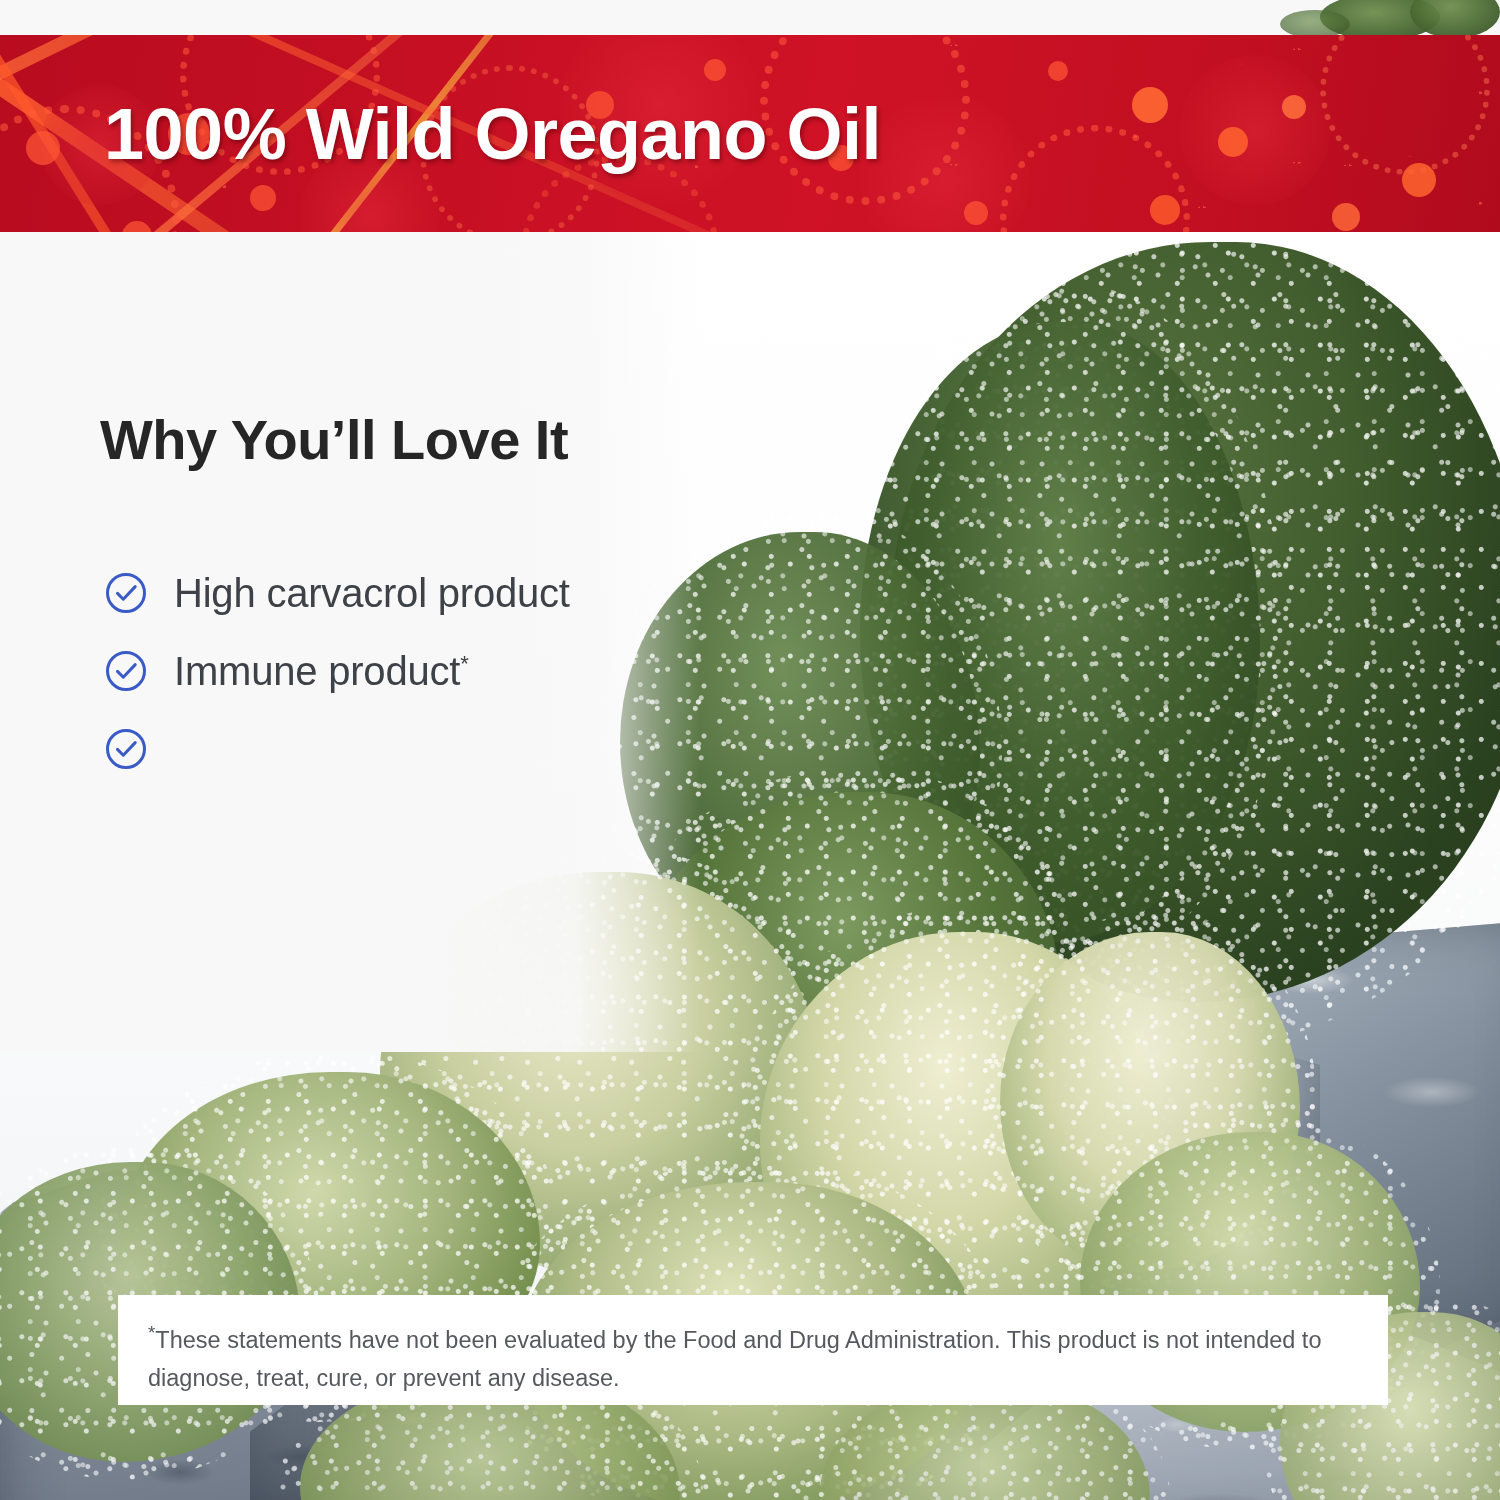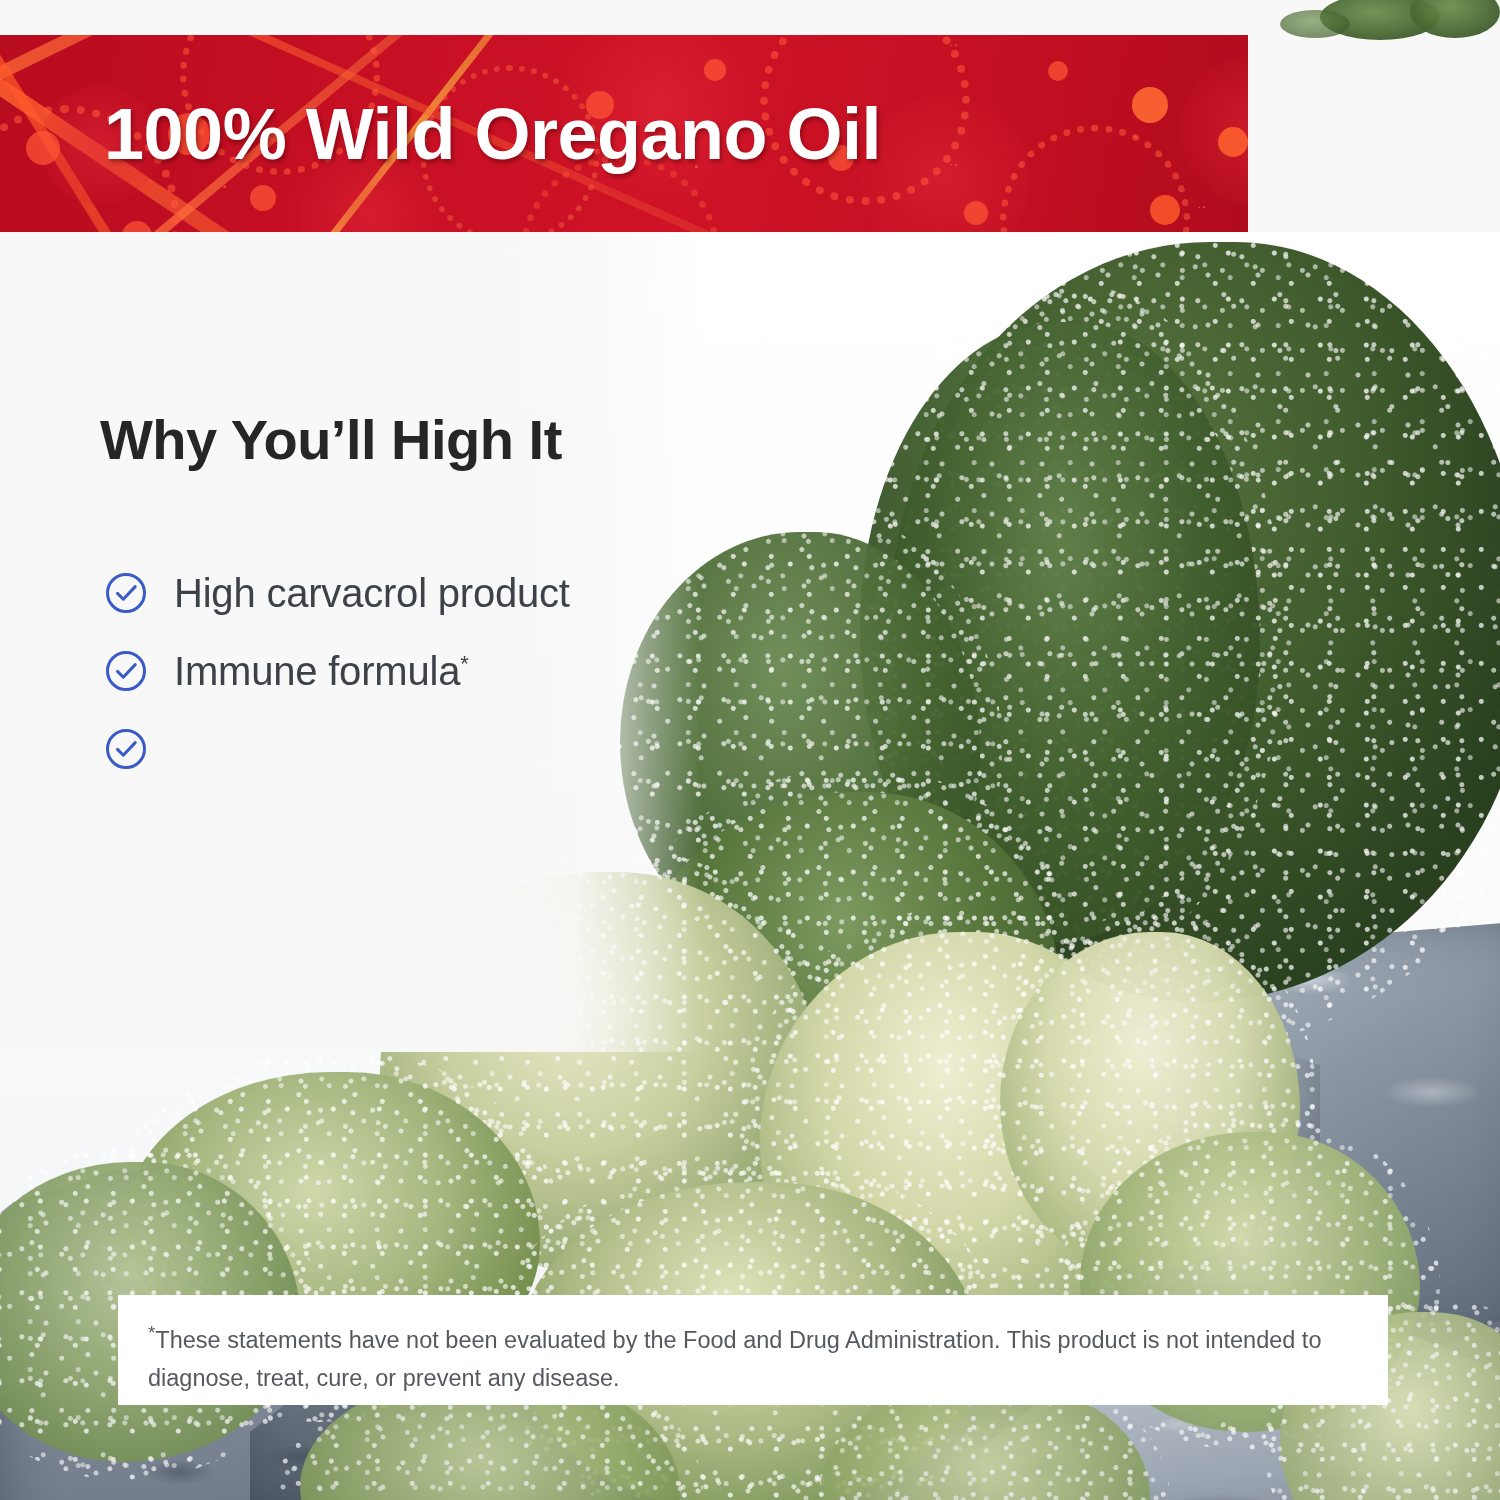--- a/index.html
+++ b/index.html
@@ -212,21 +212,21 @@
     position:absolute;
     border-radius:50%;
     background:radial-gradient(ellipse at 45% 40%, #6f8f4f 0%, #4a6a33 55%, #324a22 100%);
     opacity:.95;
   }
 
   
   .banner {
     position:absolute;
     left:0; top:35px;
-    width:1248px; height:197px;
+    width:1500px; height:197px;
     overflow:hidden;
     background:
       linear-gradient(100deg,#b80c1f 0%,#c60f23 28%,#cf1226 55%,#c10f21 82%,#b00b1d 100%);
   }
   
   .mol {
     position:absolute;
     border-radius:50%;
     border-style:dotted;
     border-color:rgba(255,90,60,.55);
@@ -437,42 +437,42 @@
     <div class="dot" style="left:964px; top:166px; width:24px; height:24px;"></div>
     <div class="dot" style="left:1048px;top:26px;  width:20px; height:20px;"></div>
     <div class="dot" style="left:1150px;top:160px; width:30px; height:30px; background:rgba(255,92,44,.82);"></div>
 
     <h1 class="banner-title">100% Wild Oregano Oil</h1>
   </div>
 
   <div class="content">
     <div class="content-inner">
 
-      <h2 class="heading">Why You’ll High It</h2>
+      <h2 class="heading">Why You’ll Love It</h2>
 
       <ul class="bullets">
 
         <li class="bullet">
           <span class="check-icon">
             <svg viewBox="0 0 44 44" width="44" height="44" aria-hidden="true">
               <circle cx="22" cy="22" r="18.5" fill="none" stroke="#3a5bc7" stroke-width="3"></circle>
               <path d="M13.5 22.4 L19.3 28.2 L31.2 15.6" fill="none" stroke="#3a5bc7" stroke-width="3" stroke-linecap="round" stroke-linejoin="round"></path>
             </svg>
           </span>
           <span class="bullet-label"><span>High carvacrol product</span><sup></sup></span>
         </li>
 
         <li class="bullet">
           <span class="check-icon">
             <svg viewBox="0 0 44 44" width="44" height="44" aria-hidden="true">
               <circle cx="22" cy="22" r="18.5" fill="none" stroke="#3a5bc7" stroke-width="3"></circle>
               <path d="M13.5 22.4 L19.3 28.2 L31.2 15.6" fill="none" stroke="#3a5bc7" stroke-width="3" stroke-linecap="round" stroke-linejoin="round"></path>
             </svg>
           </span>
-          <span class="bullet-label"><span>Immune formula</span><sup>*</sup></span>
+          <span class="bullet-label"><span>Immune product</span><sup>*</sup></span>
         </li>
 
         <li class="bullet">
           <span class="check-icon">
             <svg viewBox="0 0 44 44" width="44" height="44" aria-hidden="true">
               <circle cx="22" cy="22" r="18.5" fill="none" stroke="#3a5bc7" stroke-width="3"></circle>
               <path d="M13.5 22.4 L19.3 28.2 L31.2 15.6" fill="none" stroke="#3a5bc7" stroke-width="3" stroke-linecap="round" stroke-linejoin="round"></path>
             </svg>
           </span>
         </li>

